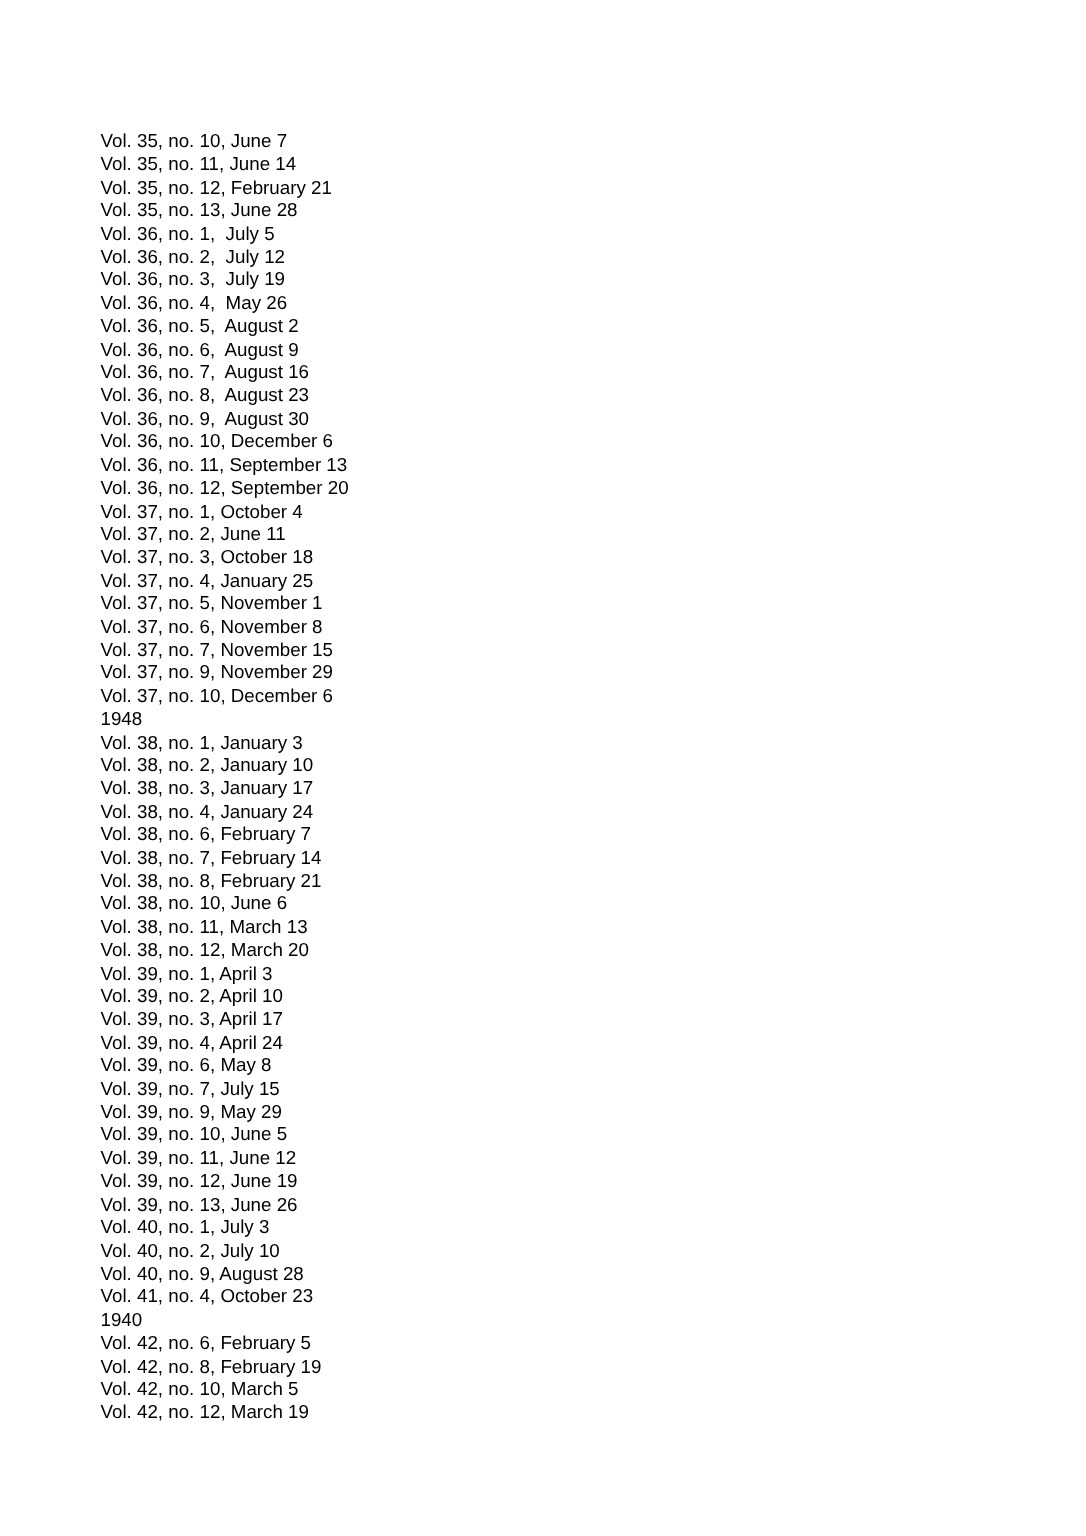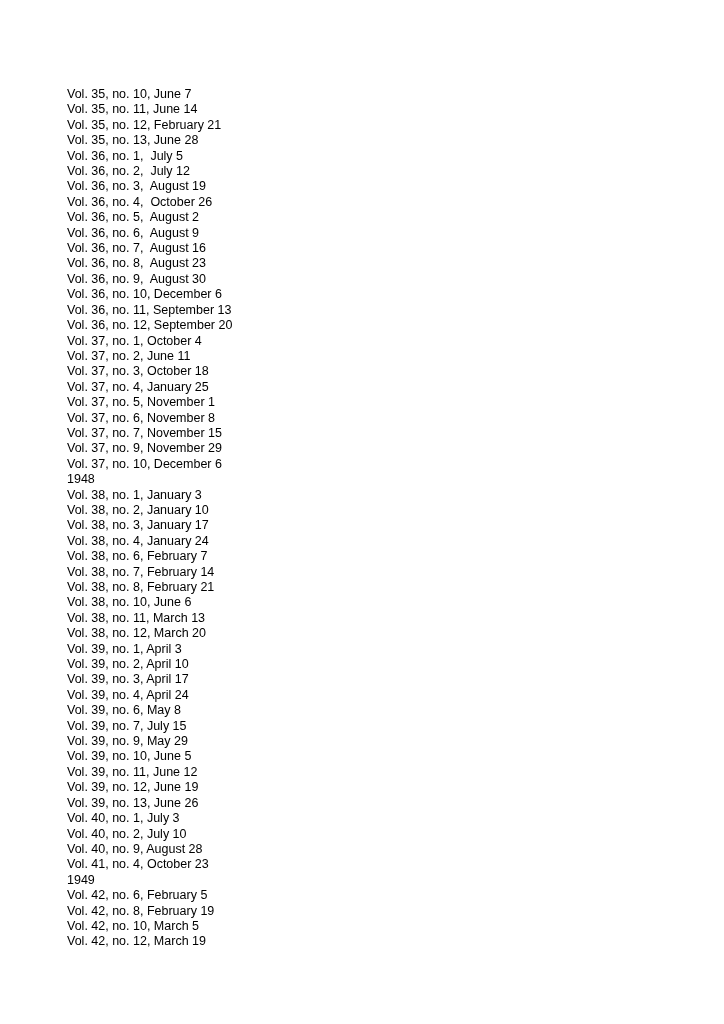--- a/index.html
+++ b/index.html
@@ -31,22 +31,22 @@
 <body>
 
 <div class="page">
   <div class="issue-list">
     <div class="line">Vol. 35, no. 10, June 7</div>
     <div class="line">Vol. 35, no. 11, June 14</div>
     <div class="line">Vol. 35, no. 12, February 21</div>
     <div class="line">Vol. 35, no. 13, June 28</div>
     <div class="line">Vol. 36, no. 1,  July 5</div>
     <div class="line">Vol. 36, no. 2,  July 12</div>
-    <div class="line">Vol. 36, no. 3,  August 19</div>
-    <div class="line">Vol. 36, no. 4,  October 26</div>
+    <div class="line">Vol. 36, no. 3,  July 19</div>
+    <div class="line">Vol. 36, no. 4,  May 26</div>
     <div class="line">Vol. 36, no. 5,  August 2</div>
     <div class="line">Vol. 36, no. 6,  August 9</div>
     <div class="line">Vol. 36, no. 7,  August 16</div>
     <div class="line">Vol. 36, no. 8,  August 23</div>
     <div class="line">Vol. 36, no. 9,  August 30</div>
     <div class="line">Vol. 36, no. 10, December 6</div>
     <div class="line">Vol. 36, no. 11, September 13</div>
     <div class="line">Vol. 36, no. 12, September 20</div>
     <div class="line">Vol. 37, no. 1, October 4</div>
     <div class="line">Vol. 37, no. 2, June 11</div>
@@ -76,19 +76,19 @@
     <div class="line">Vol. 39, no. 7, July 15</div>
     <div class="line">Vol. 39, no. 9, May 29</div>
     <div class="line">Vol. 39, no. 10, June 5</div>
     <div class="line">Vol. 39, no. 11, June 12</div>
     <div class="line">Vol. 39, no. 12, June 19</div>
     <div class="line">Vol. 39, no. 13, June 26</div>
     <div class="line">Vol. 40, no. 1, July 3</div>
     <div class="line">Vol. 40, no. 2, July 10</div>
     <div class="line">Vol. 40, no. 9, August 28</div>
     <div class="line">Vol. 41, no. 4, October 23</div>
-    <div class="line">1949</div>
+    <div class="line">1940</div>
     <div class="line">Vol. 42, no. 6, February 5</div>
     <div class="line">Vol. 42, no. 8, February 19</div>
     <div class="line">Vol. 42, no. 10, March 5</div>
     <div class="line">Vol. 42, no. 12, March 19</div>
   </div>
 </div>
 
 </body></html>

